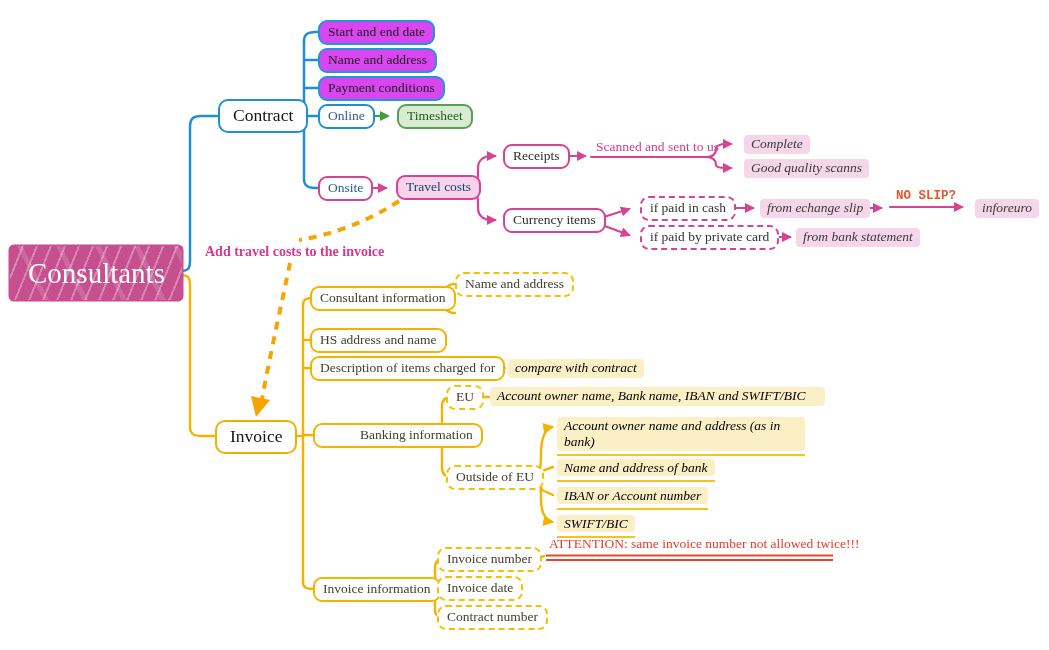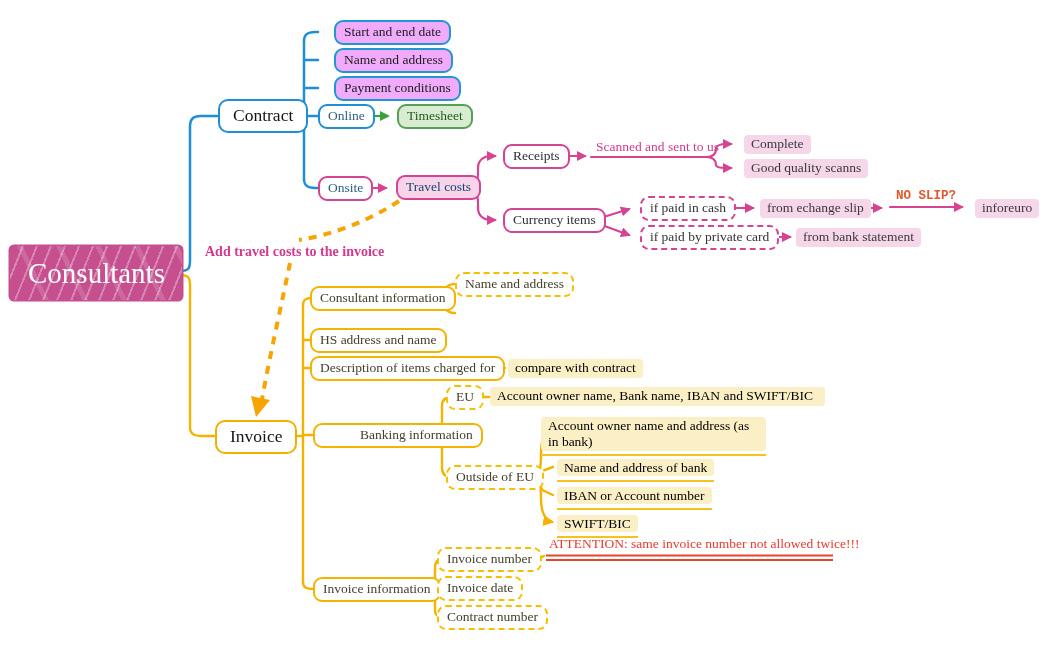--- a/index.html
+++ b/index.html
@@ -6,30 +6,30 @@
   .canvas {
     position:relative; width:1049px; height:650px; background:#ffffff;
     font-family:"Liberation Serif","DejaVu Serif",serif; overflow:hidden;
   }
   .layer { position:absolute; left:0; top:0; }
   .node { position:absolute; box-sizing:border-box; white-space:nowrap; line-height:1.25; }
   .box  { border-radius:9px; padding:2px 8px; font-size:13.5px; background:#fff; color:#2e2e2e; }
   .main { border-radius:10px; padding:4px 13px; font-size:17.5px; color:#151515; background:#fff; font-weight:500; }
   .b-blue   { border:2.5px solid #1e8fd5; }
   .b-yellow { border:2.5px solid #f3ae00; }
-  .f-blue   { background:#f0abfc; border:2px solid #2196d3; color:#1c1c1c;margin-left:16px; }
+  .f-blue   { background:#d946ef; border:2px solid #2196d3; color:#1c1c1c; }
   .w-blue   { background:#fff; border:2px solid #1e8fd5; color:#2c5f86; }
   .w-pink   { background:#fff; border:2px solid #d64392; }
   .w-pink.navy { color:#2c5f86; }
   .f-pink   { background:#f8d3ea; border:2.5px solid #d64392; color:#0c4a6e; }
   .d-pink   { background:#fff; border:2px dashed #d64392; color:#333; }
   .f-green  { background:#d9ecd2; border:2px solid #55a055; color:#1d5c1d; }
   .s-yellow { background:#fff; border:2px solid #f5b301; color:#45412c; }
   .d-yellow { background:#fff; border:2px dashed #f5c000; color:#45412c; }
-  .hl { border-radius:4px; padding:1px 7px; font-size:13.5px; }
+  .hl { border-radius:4px; padding:1px 7px; font-size:13.5px;font-style:italic; }
   .hl-pink   { background:#f6d6e9; color:#3a3a3a; }
   .hl-yellow { background:#fbefc6; color:#000000; }
   .uitem { border-bottom:2.5px solid #f6c31e; padding-bottom:3px; }
   .wrap2 { white-space:normal; line-height:16px; }
   .txt-pink  { color:#d6388f; font-size:13.5px; }
   .note-text { color:#d6388f; font-weight:bold; font-size:14px; }
   .no-slip   { color:#e2572b; font-weight:bold; font-size:12.5px;font-family:Liberation Mono, monospace; }
   .attention { color:#e8392e; font-size:13.5px; }
   .root {
     background:#c6508f; color:#ffffff; font-size:29px; padding:9px 18px;
@@ -151,21 +151,21 @@
   <div class="node main b-yellow" style="left:215px; top:420px;">Invoice</div>
   <div class="node box s-yellow" style="left:310px; top:286px;">Consultant information</div>
   <div class="node box d-yellow" style="left:455px; top:272px;">Name and address</div>
   <div class="node box s-yellow" style="left:310px; top:328px;">HS address and name</div>
   <div class="node box s-yellow" style="left:310px; top:356px;">Description of items charged for</div>
   <div class="node hl hl-yellow" style="left:508px; top:359px;">compare with contract</div>
   <div class="node box s-yellow" style="left:313px; top:423px;padding-left:45px;">Banking information</div>
   <div class="node box d-yellow" style="left:446px; top:385px;">EU</div>
   <div class="node hl hl-yellow" style="left:490px; top:387px; width:335px;">Account owner name, Bank name, IBAN and SWIFT/BIC</div>
   <div class="node box d-yellow" style="left:446px; top:465px;">Outside of EU</div>
-  <div class="node uitem" style="left:541px; top:417px; width:225px;">
+  <div class="node uitem" style="left:557px; top:417px; width:248px;">
     <span class="hl hl-yellow wrap2" style="display:inline-block;">Account owner name and address (as in bank)</span>
   </div>
   <div class="node uitem" style="left:557px; top:457px;">
     <span class="hl hl-yellow">Name and address of bank</span>
   </div>
   <div class="node uitem" style="left:557px; top:485px;">
     <span class="hl hl-yellow">IBAN or Account number</span>
   </div>
   <div class="node uitem" style="left:557px; top:513px;">
     <span class="hl hl-yellow">SWIFT/BIC</span>

